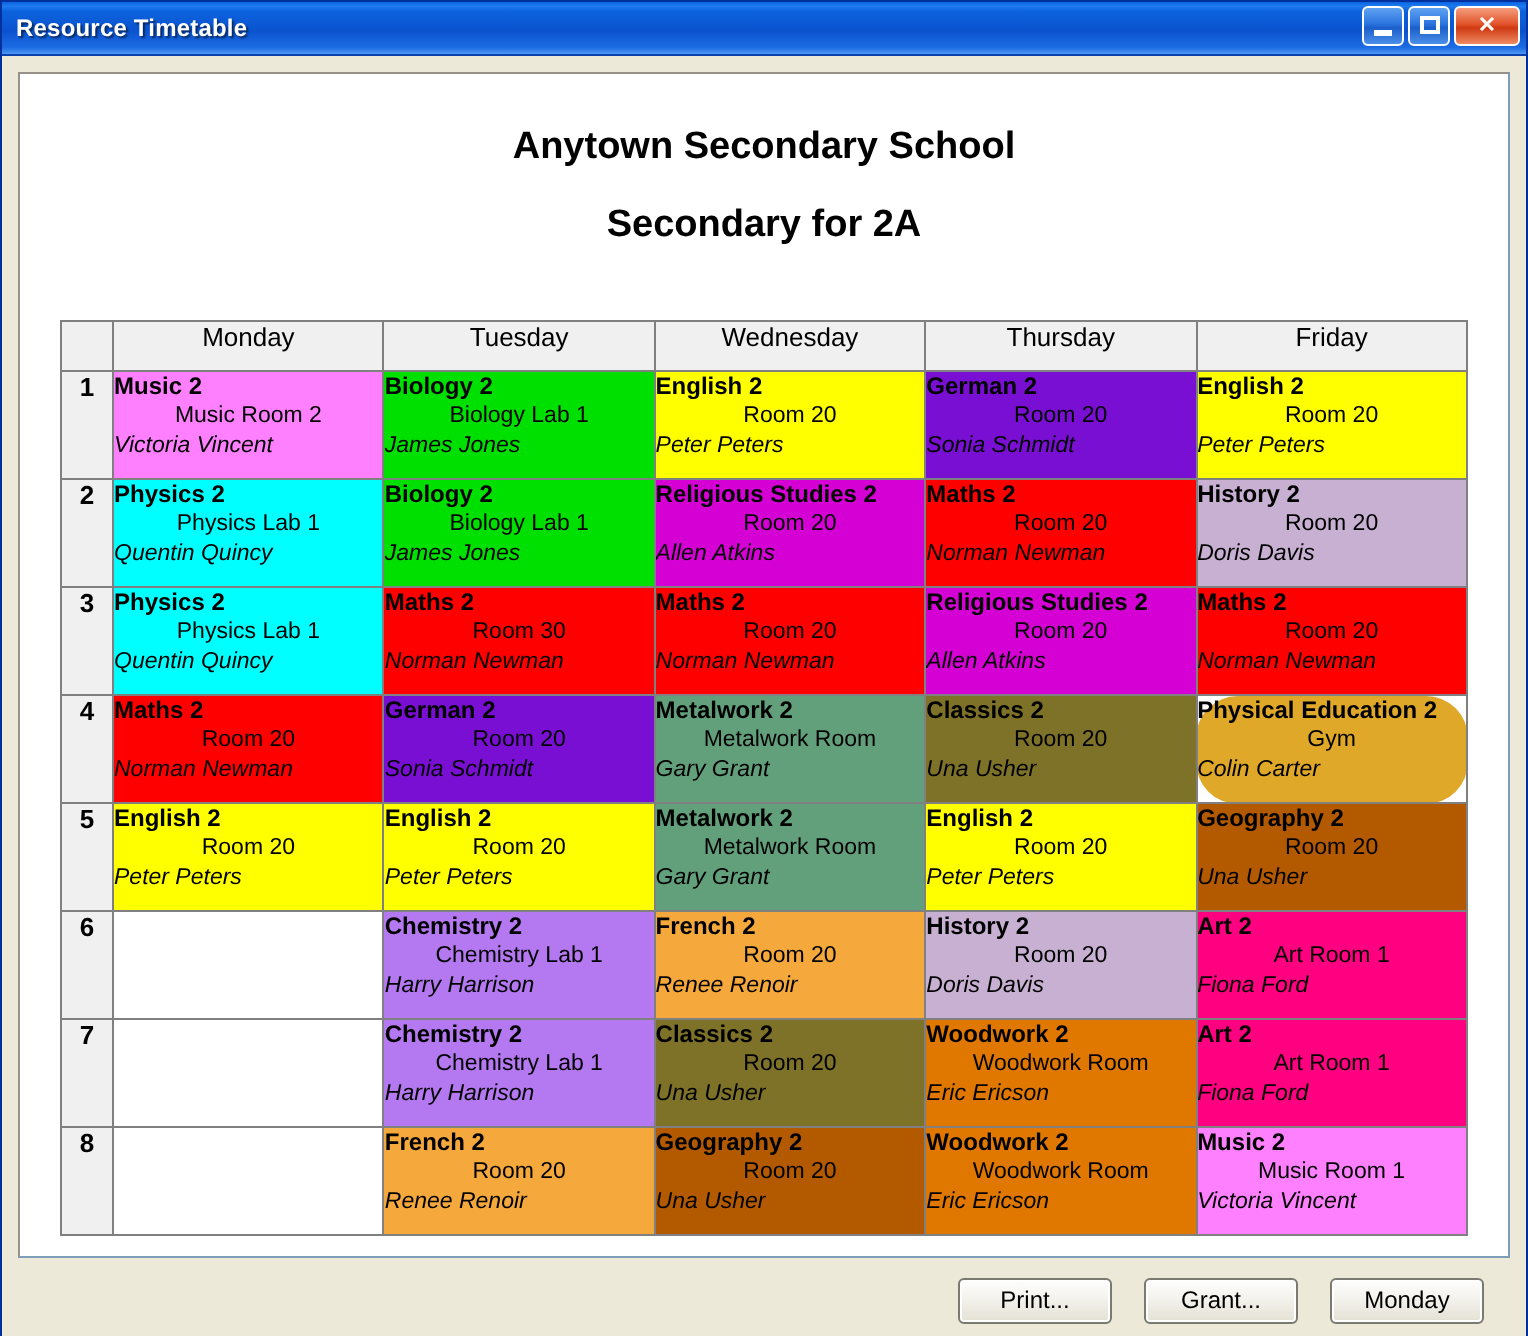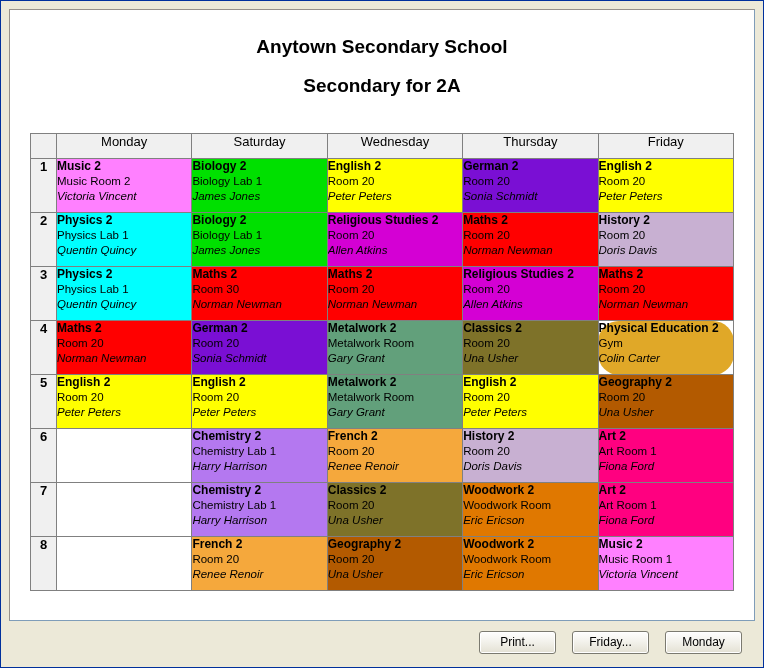--- a/index.html
+++ b/index.html
@@ -165,20 +165,21 @@
     font-weight: bold;
     color: #000;
     white-space: nowrap;
     overflow: hidden;
   }
   .room {
     font-size: 11.5px;
     color: #000;
     white-space: nowrap;
     overflow: hidden;
+    text-align: center;
   }
   .teacher {
     font-size: 11.5px;
     font-style: italic;
     color: #000;
     white-space: nowrap;
     overflow: hidden;
   }
 
   
@@ -203,20 +204,34 @@
     box-shadow: inset 0 0 0 1px #ffffff;
     cursor: default;
     padding: 0;
   }
 </style>
 </head>
 <body>
 
 <div class="window">
 
+  <div class="titlebar">
+    <span class="title">Resource Timetable</span>
+    <div class="winbtns">
+      <div class="winbtn min">
+        <span class="bar"></span>
+      </div>
+      <div class="winbtn max">
+        <span class="box"></span>
+      </div>
+      <div class="winbtn close">
+        <span class="mark">✕</span>
+      </div>
+    </div>
+  </div>
 
   <div class="client">
 
     <div class="panel">
 
       <div class="school-name">Anytown Secondary School</div>
       <div class="timetable-title">Secondary for 2A</div>
 
       <table class="tt">
         <colgroup>
@@ -224,21 +239,21 @@
           <col>
             <col>
             <col>
             <col>
             <col>
         </colgroup>
         <thead>
           <tr>
             <th class="corner dayhead"></th>
             <th class="dayhead">Monday</th>
-            <th class="dayhead">Saturday</th>
+            <th class="dayhead">Tuesday</th>
             <th class="dayhead">Wednesday</th>
             <th class="dayhead">Thursday</th>
             <th class="dayhead">Friday</th>
           </tr>
         </thead>
         <tbody>
             <tr>
               <td class="period">1</td>
               <td class="cell" style="background: rgb(255, 128, 255);">
                 <div class="subj">Music 2</div>
@@ -450,18 +465,18 @@
                 <div class="teacher">Victoria Vincent</div>
               </td>
             </tr>
           </tbody>
       </table>
 
     </div>
 
     <div class="footer">
       <button class="btn">Print...</button>
-      <button class="btn">Friday...</button>
+      <button class="btn">Grant...</button>
       <button class="btn">Monday</button>
     </div>
 
   </div>
 </div>
 
 </body></html>

